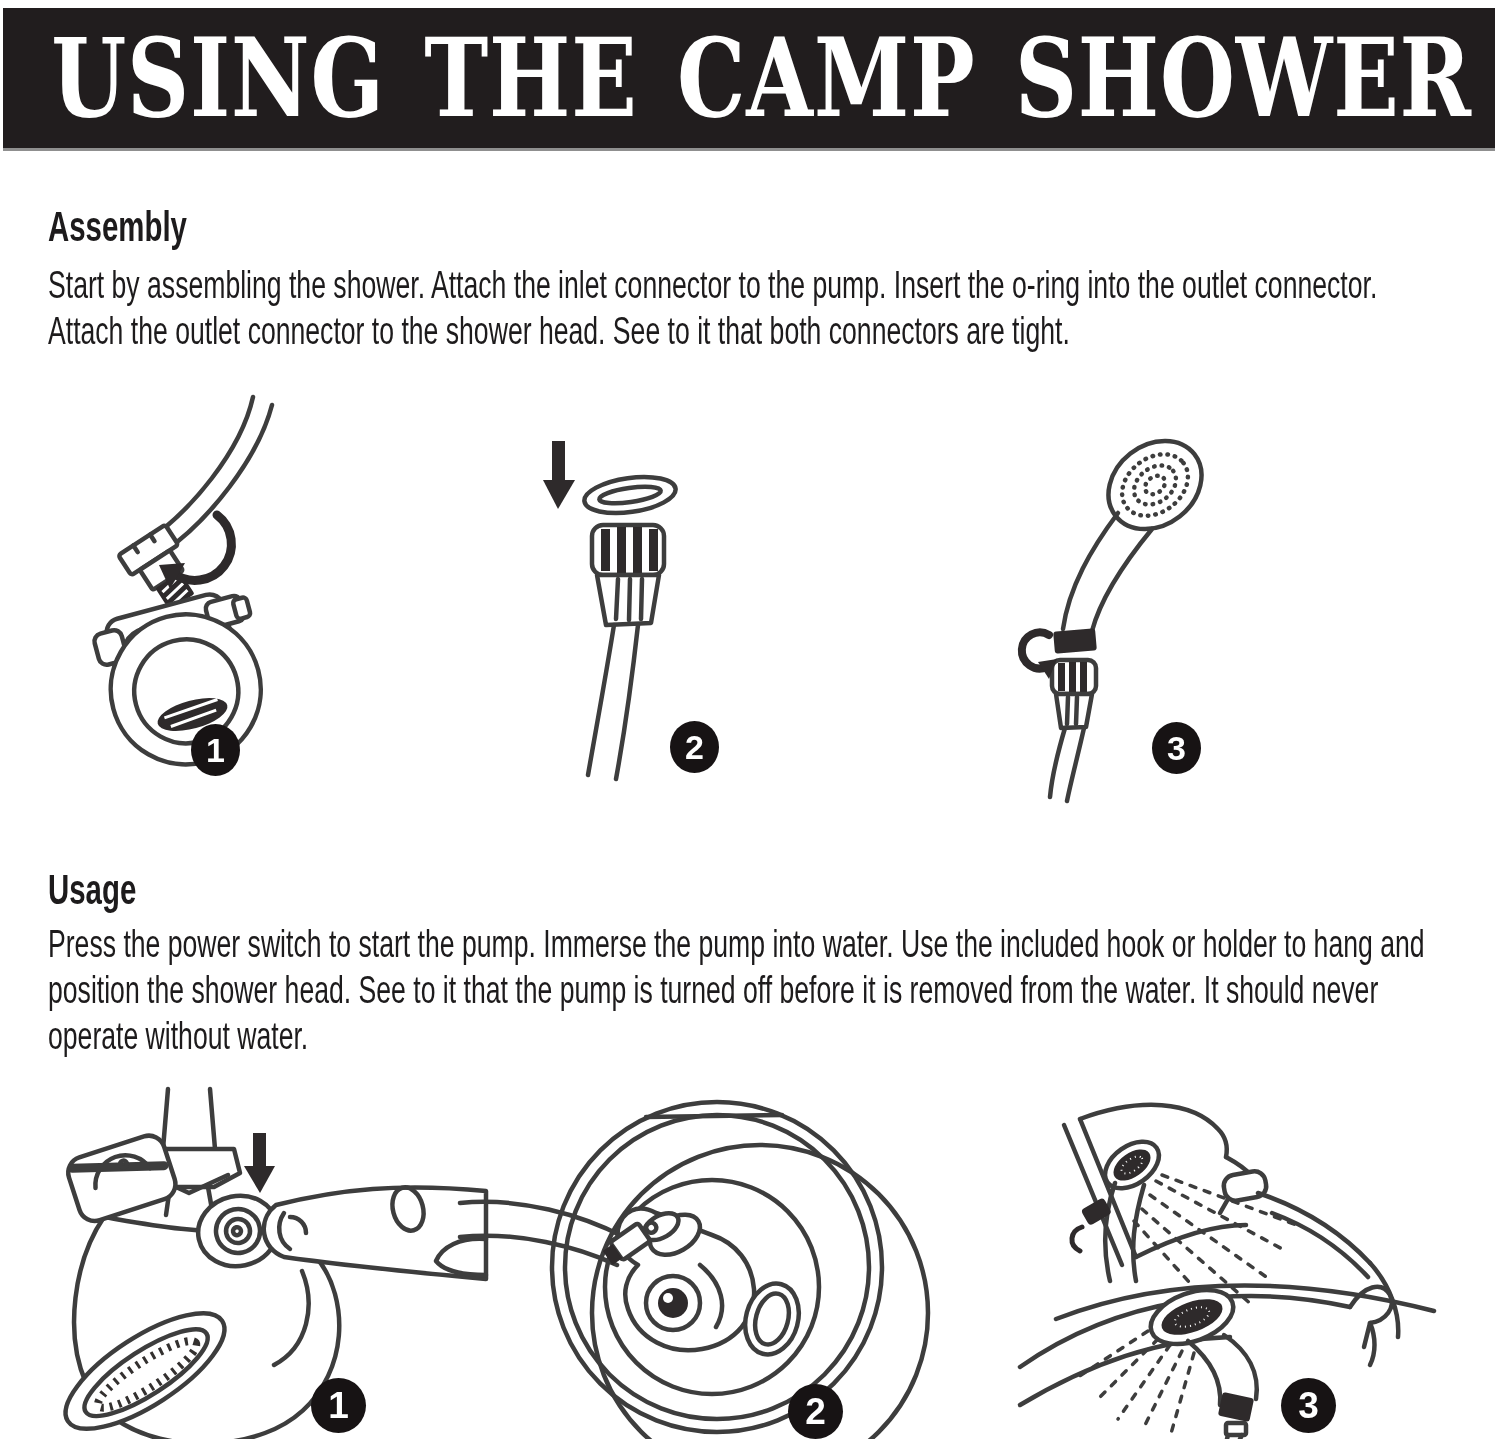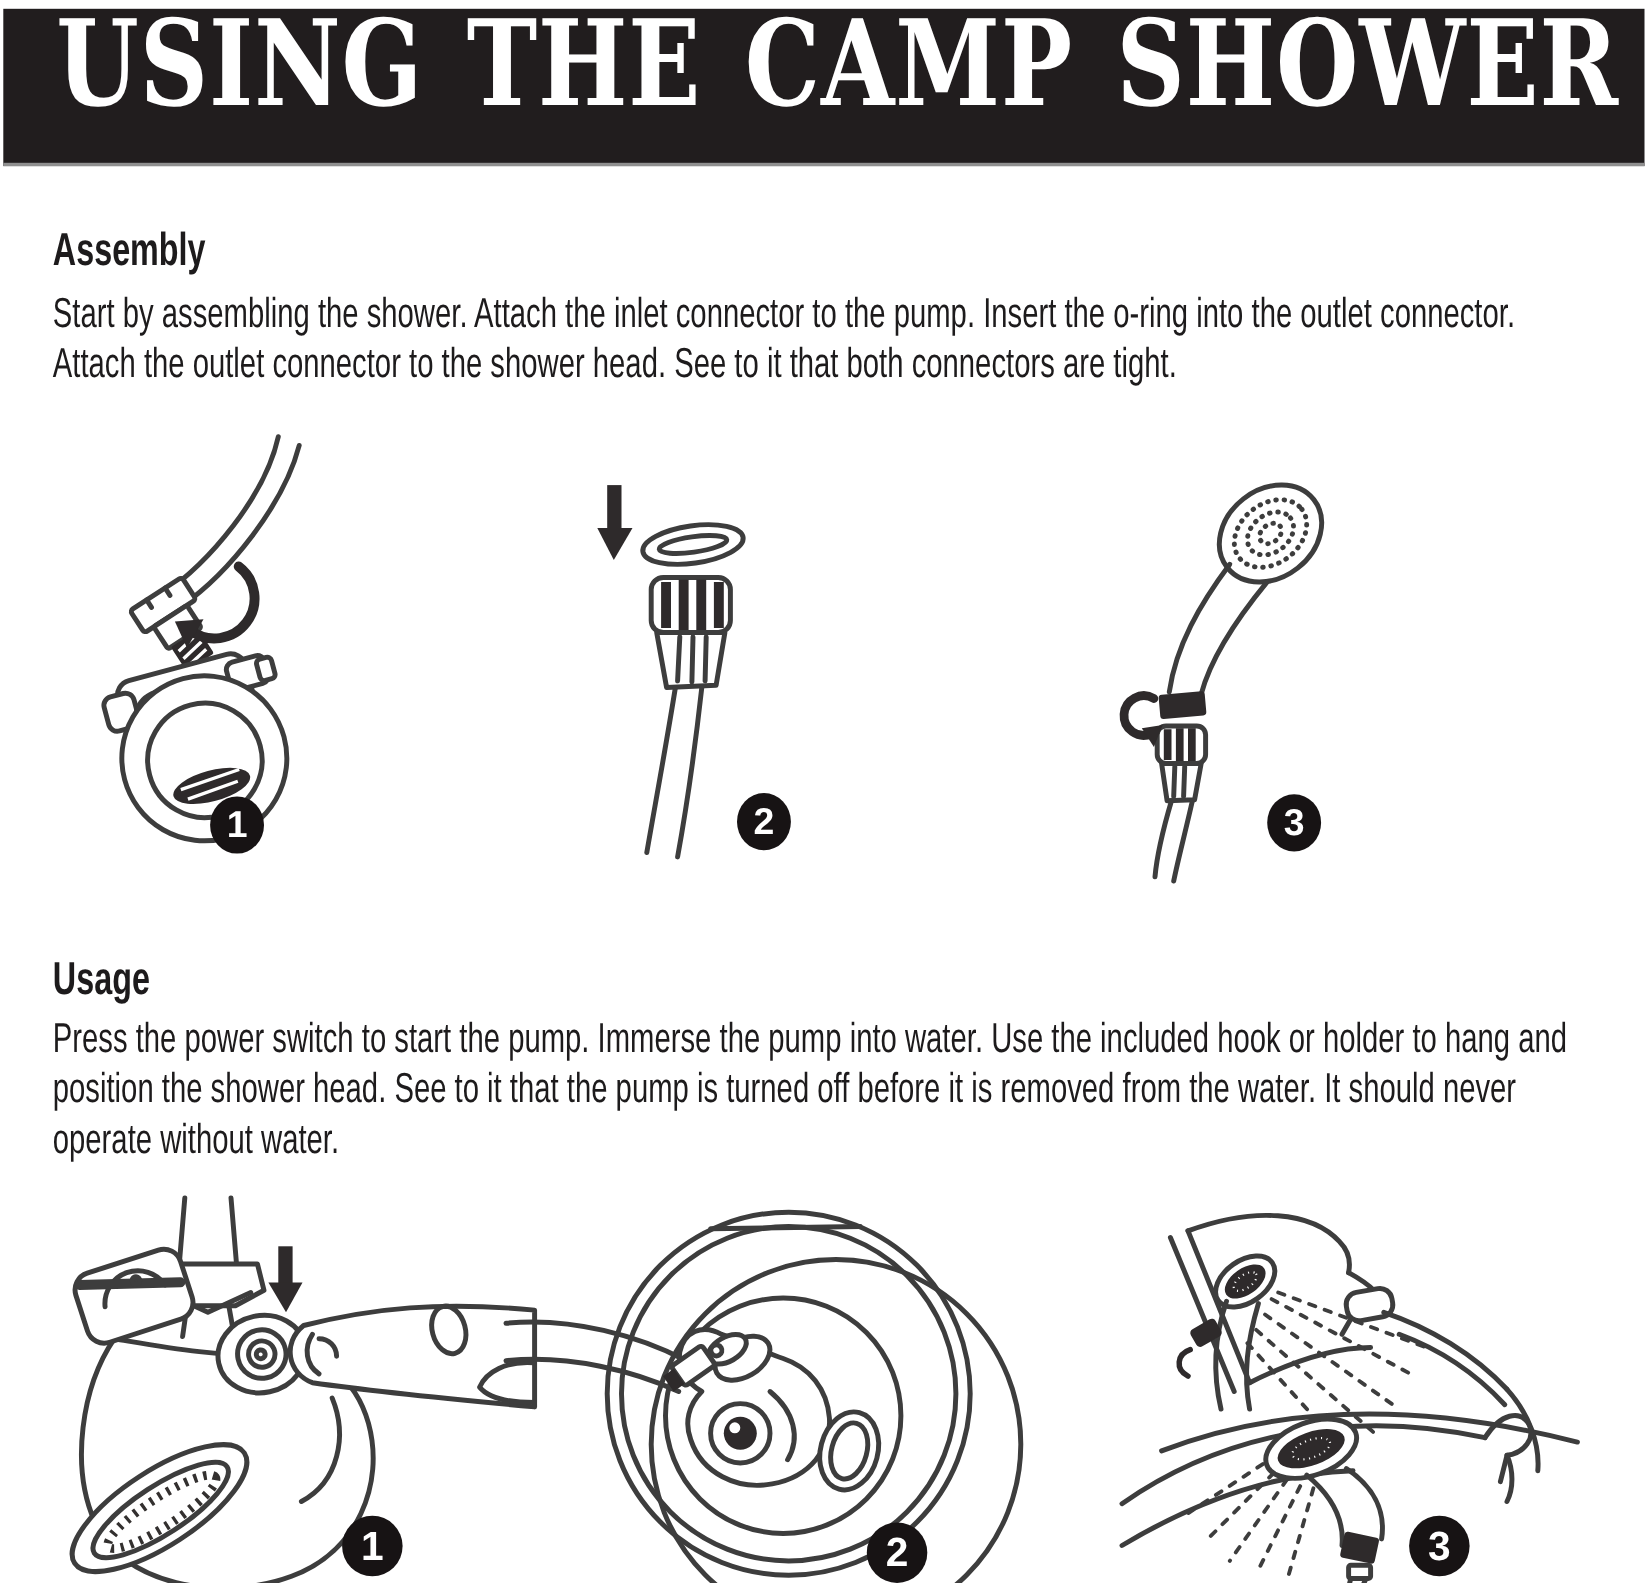--- a/index.html
+++ b/index.html
@@ -1,20 +1,20 @@
 <!DOCTYPE html>
 <html><head>
 <meta charset="utf-8">
 <style>
   html,body{margin:0;padding:0;background:#ffffff;}
   .page{position:relative;width:1500px;height:1439px;background:#ffffff;overflow:hidden;
         font-family:"Liberation Sans",sans-serif;color:#1d1b1c;}
   
   .titlebar{position:absolute;left:3px;top:8px;width:1492px;height:140px;background:#211d1e;
-            border-bottom:3px solid #8f8f8f;display:flex;align-items:flex-start;}
+            border-bottom:3px solid #8f8f8f;display:flex;align-items:center;}
   .titlebar h1{margin:0;padding-left:56px;font-family:"DejaVu Serif","Liberation Serif",serif;
                font-weight:bold;font-size:100px;line-height:100px;color:#ffffff;white-space:nowrap;
                letter-spacing:1px;word-spacing:10px;transform:scale(0.86,1.08);transform-origin:0 50%;}
   
   .cond{position:absolute;transform:scale(0.70,1);transform-origin:0 0;width:2000px;}
   .sec-heading{font-size:42px;font-weight:bold;letter-spacing:0;}
   .sec-body{font-size:38px;line-height:46px;letter-spacing:0;}
   
   .fig{position:absolute;}
   svg{display:block;overflow:visible;}

